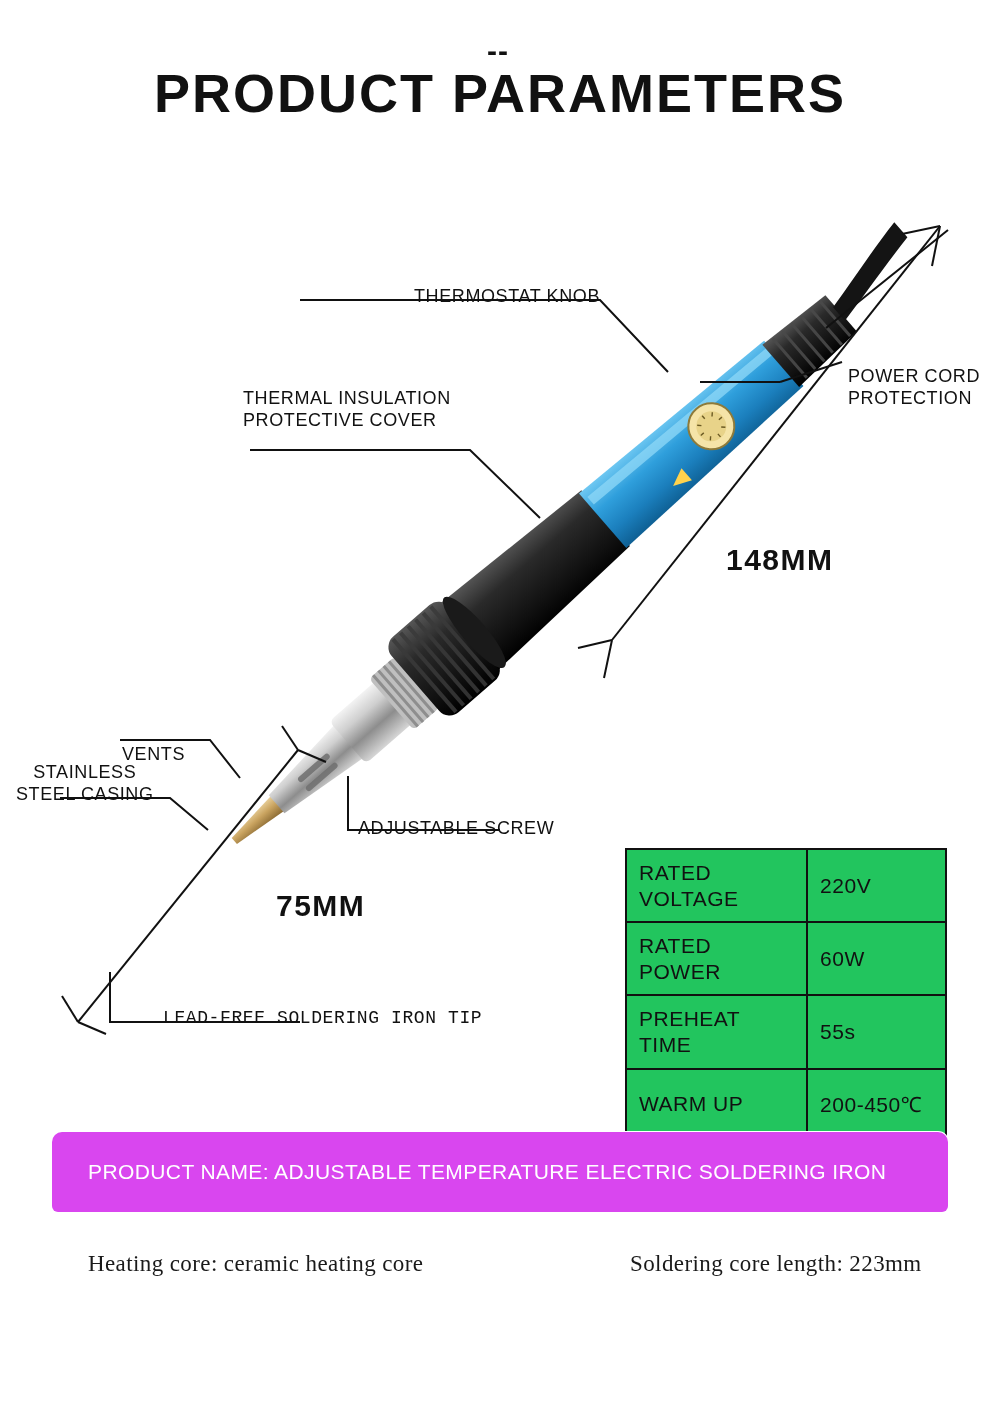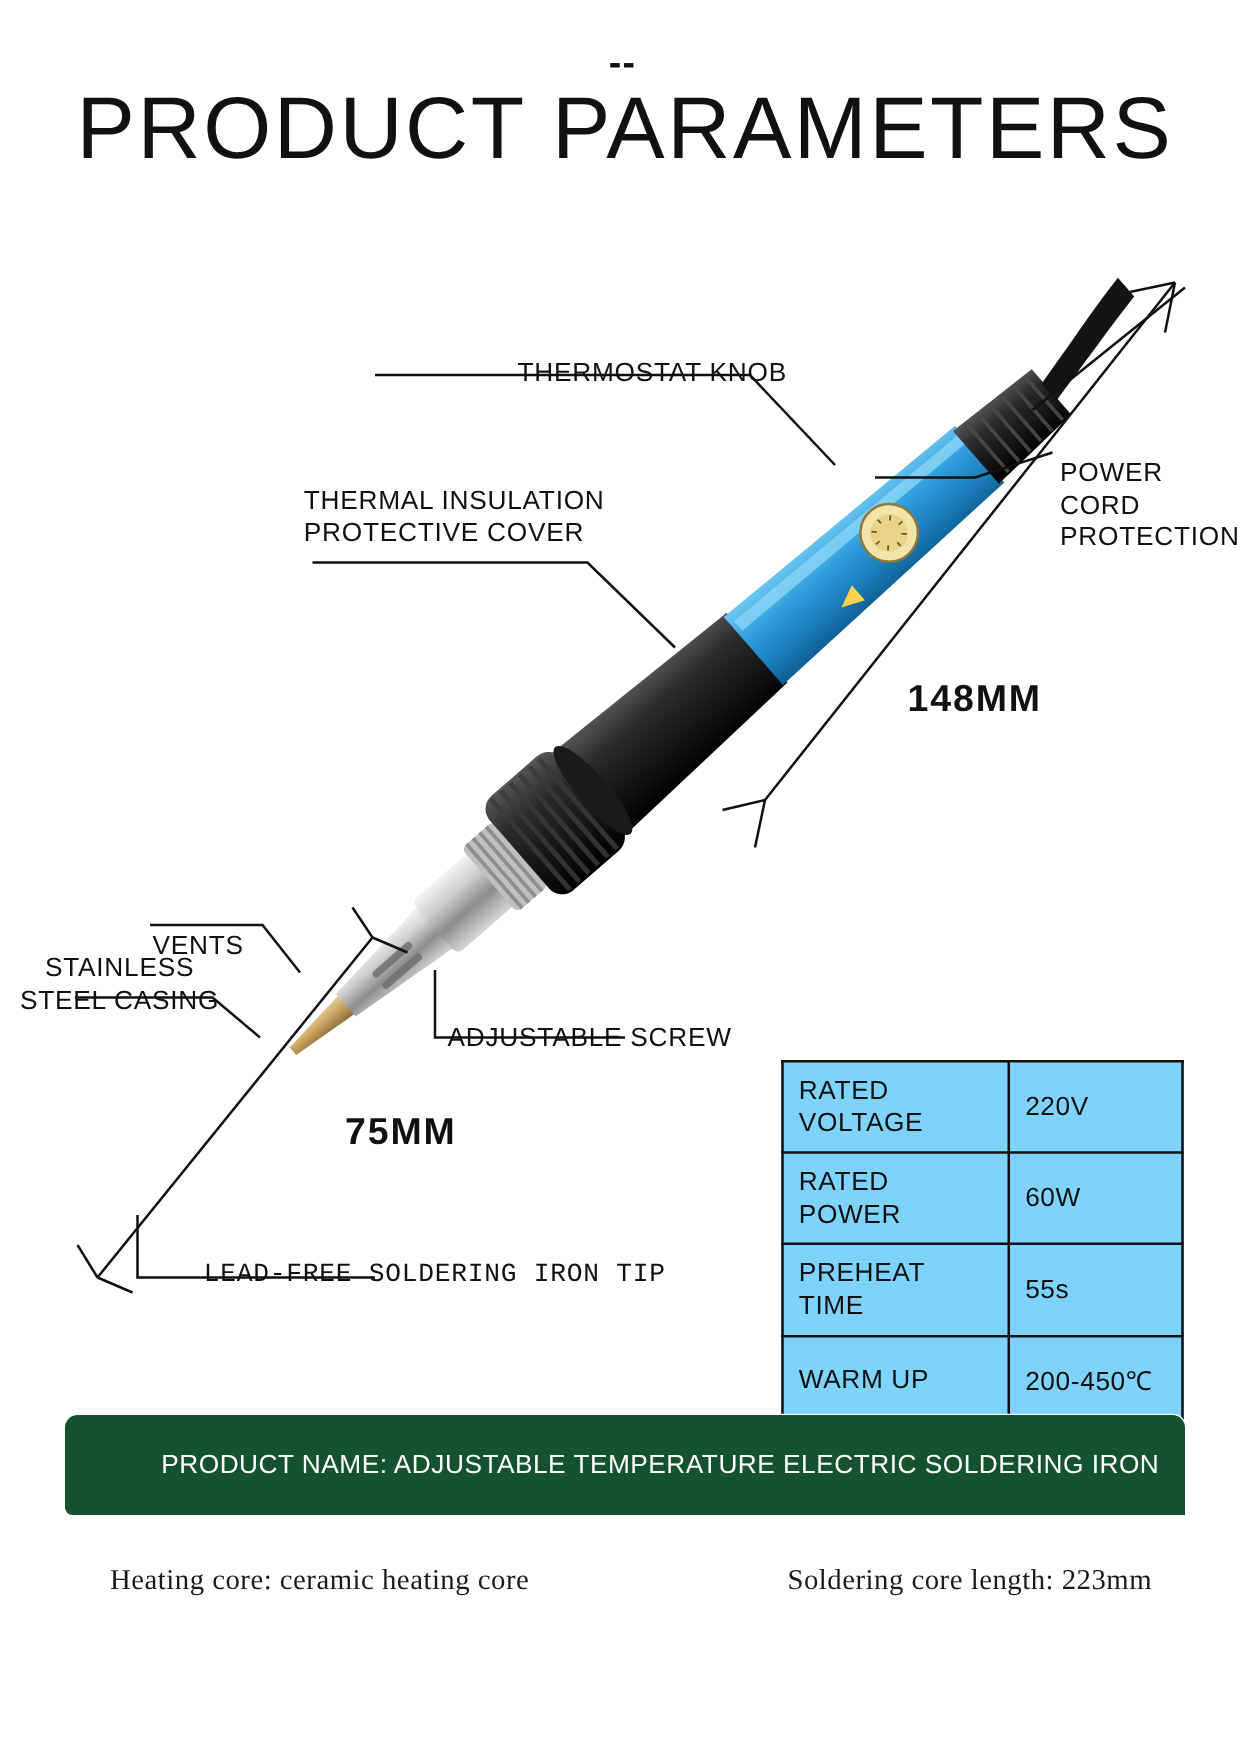--- a/index.html
+++ b/index.html
@@ -26,22 +26,22 @@
     letter-spacing: 1px;
     color: #111;
     line-height: 1;
   }
   .page-title {
     position: absolute;
     left: 0;
     top: 62px;
     width: 1000px;
     text-align: center;
-    font-size: 70px;
-    font-weight: normal;
+    font-size: 54px;
+    font-weight: bold;
     letter-spacing: 2px;
     color: #111;
     white-space: nowrap;
   }
 
   
   .stage {
     position: absolute;
     left: 0;
     top: 130px;
@@ -49,21 +49,21 @@
     height: 960px;
   }
   .stage svg {
     position: absolute;
     left: 0;
     top: 0;
   }
 
   .lbl {
     position: absolute;
-    font-size: 21px;
+    font-size: 18px;
     letter-spacing: 0.6px;
     color: #111;
     line-height: 1.22;
     white-space: pre-line;
   }
   .lbl.big {
     font-size: 30px;
     font-weight: bold;
     letter-spacing: 1.5px;
   }
@@ -82,21 +82,21 @@
   }
 
   
   .spec-table {
     position: absolute;
     left: 625px;
     top: 848px;
     width: 322px;
     border: 2px solid #111;
     border-collapse: collapse;
-    background: #7dd3fc;
+    background: #22c55e;
   }
   .spec-table td {
     border: 2px solid #111;
     font-size: 21px;
     letter-spacing: 0.5px;
     padding: 10px 12px;
     color: #111;
     vertical-align: middle;
     height: 48px;
   }
@@ -122,24 +122,23 @@
     box-shadow: 0 0 0 1px #ffffff;
   }
   .info-row {
     position: absolute;
     left: 0;
     width: 896px;
     display: flex;
     align-items: center;
   }
   .info-row.dark {
-    background: #14532d;
+    background: #d946ef;
     color: #ffffff;
     border-radius: 6px;
-    padding-left: 41px;
   }
   .info-row.light {
     background: #ffffff;
     color: #1a1a1a;
   }
   .row1 { top: 0; height: 80px; }
   .row2 { top: 80px; height: 104px; }
   .row3 { top: 160px; height: 80px; }
 
   .info-text {

